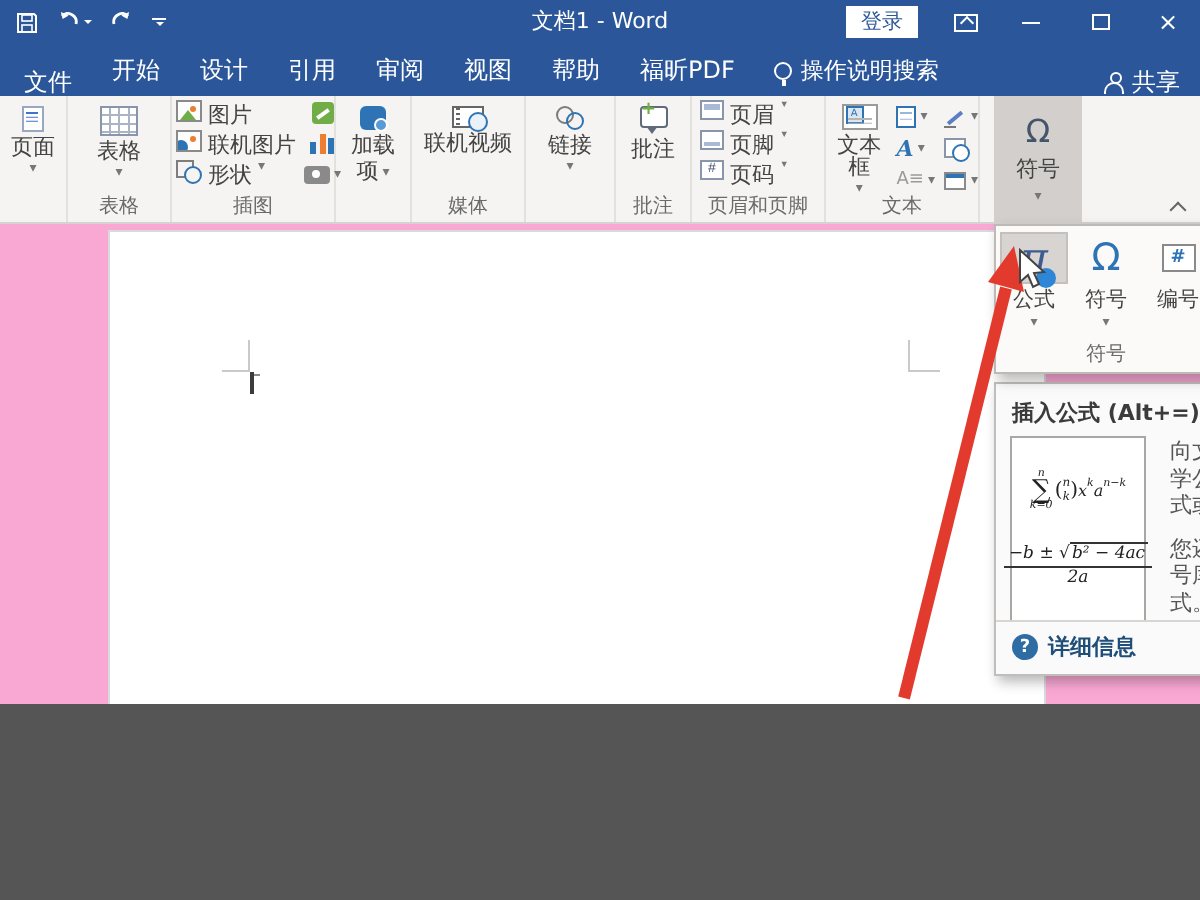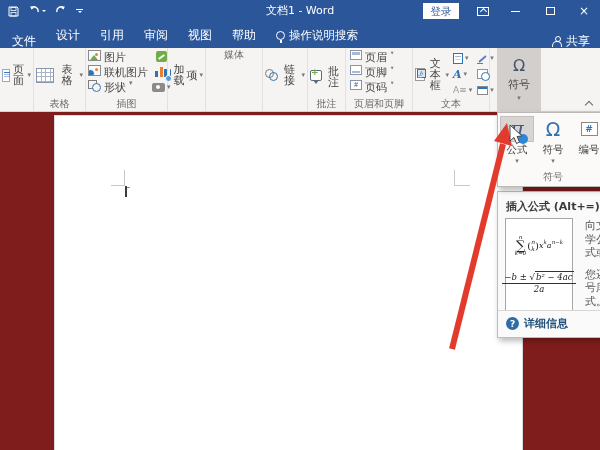--- a/index.html
+++ b/index.html
@@ -1,16 +1,16 @@
 <!DOCTYPE html>
 <html><head>
 <meta charset="utf-8">
 <style>
   html,body{margin:0;padding:0;background:#555;}
-  .stage{position:relative;width:600px;height:450px;overflow:hidden;background:#7f1d1d;
+  .stage{position:relative;width:600px;height:352px;overflow:hidden;background:#f9a8d4;
          font-family:"DejaVu Sans","Liberation Sans",sans-serif;-webkit-font-smoothing:antialiased;}
   .stage *{box-sizing:border-box;}
 
   
   .titlebar{position:absolute;left:0;top:0;width:600px;height:22px;background:#2b579a;color:#fff;}
   .qat{position:absolute;left:8px;top:0;height:22px;display:flex;align-items:center;gap:9px;}
   .qat svg{display:block;}
   .qat-dd{display:flex;flex-direction:column;align-items:center;gap:1px;}
   .qat-dd .bar{width:7px;height:1px;background:#fff;}
   .tri-w{width:0;height:0;border-left:3px solid transparent;border-right:3px solid transparent;border-top:3px solid #fff;}
@@ -38,21 +38,21 @@
   .bulb:after{content:"";position:absolute;left:2.5px;top:8px;width:2px;height:3px;background:#fff;}
   .person{width:10px;height:10px;position:relative;}
   .person:before{content:"";position:absolute;left:2.5px;top:0;width:4px;height:4px;border:1px solid #fff;border-radius:50%;}
   .person:after{content:"";position:absolute;left:0;top:5px;width:8px;height:5px;border:1px solid #fff;border-bottom:none;border-radius:5px 5px 0 0;}
 
   
   .ribbon{position:absolute;left:0;top:48px;width:600px;height:64px;background:#f5f4f2;border-bottom:1px solid #d5d2cf;display:flex;}
   .rgroup{position:relative;display:flex;flex-direction:column;border-right:1px solid #e3e1de;flex:0 0 auto;}
   .gcontent{flex:1;display:flex;padding:3px 2px 0 2px;}
   .glabel{height:14px;line-height:13px;text-align:center;font-size:10px;color:#6a6a6a;}
-  .bigbtn{display:flex;align-items:center;justify-content:flex-start;gap:2px;padding-top:2px;width:100%;font-size:11px;color:#444;}
+  .bigbtn{display:flex;flex-direction:column;align-items:center;justify-content:flex-start;gap:2px;padding-top:2px;width:100%;font-size:11px;color:#444;}
   .blabel{line-height:11px;text-align:center;}
   .dd{font-size:7px;color:#777;line-height:6px;}
   .rowcol{display:flex;flex-direction:column;justify-content:space-between;padding:1px 0 2px 2px;}
   .rowbtn{display:flex;align-items:flex-start;gap:3px;font-size:11px;color:#444;height:15px;white-space:nowrap;}
   .iconcol{display:flex;flex-direction:column;justify-content:space-between;align-items:center;padding:2px 0 3px 4px;}
   .icogrid{display:flex;gap:5px;padding:1px 0 0 4px;}
   .icogrid .col{display:flex;flex-direction:column;justify-content:space-between;align-items:flex-start;}
   .mini{display:flex;align-items:center;gap:2px;height:14px;}
 
   
@@ -202,25 +202,27 @@
     <div class="winbtn maxbtn">
         <span class="maxbox"></span>
       </div>
     <div class="winbtn closebtn">
         <span>×</span>
       </div>
   </div>
 
   <div class="tabrow">
     <div class="tab first">文件</div>
+    <div class="tab">开始</div>
     <div class="tab">设计</div>
     <div class="tab">引用</div>
     <div class="tab">审阅</div>
     <div class="tab">视图</div>
     <div class="tab">帮助</div>
+    <div class="tab">福昕PDF</div>
     <div class="tellme">
       <span class="bulb"></span>
       <span>操作说明搜索</span>
     </div>
     <div class="share">
       <span class="person"></span>
       <span>共享</span>
     </div>
   </div>
 
@@ -289,20 +291,26 @@
           <span class="blabel" style="display:flex;gap:2px;align-items:center;">
             <span>项</span>
             <span class="dd">▾</span>
           </span>
         </div>
       </div>
       <div class="glabel"></div>
     </div>
 
     <div class="rgroup" style="width:57px">
+      <div class="gcontent">
+        <div class="bigbtn">
+          <span class="i-video"></span>
+          <span class="blabel">联机视频</span>
+        </div>
+      </div>
       <div class="glabel">媒体</div>
     </div>
 
     <div class="rgroup" style="width:45px">
       <div class="gcontent">
         <div class="bigbtn">
           <span class="i-link"></span>
           <span class="blabel">链接</span>
           <span class="dd">▾</span>
         </div>

